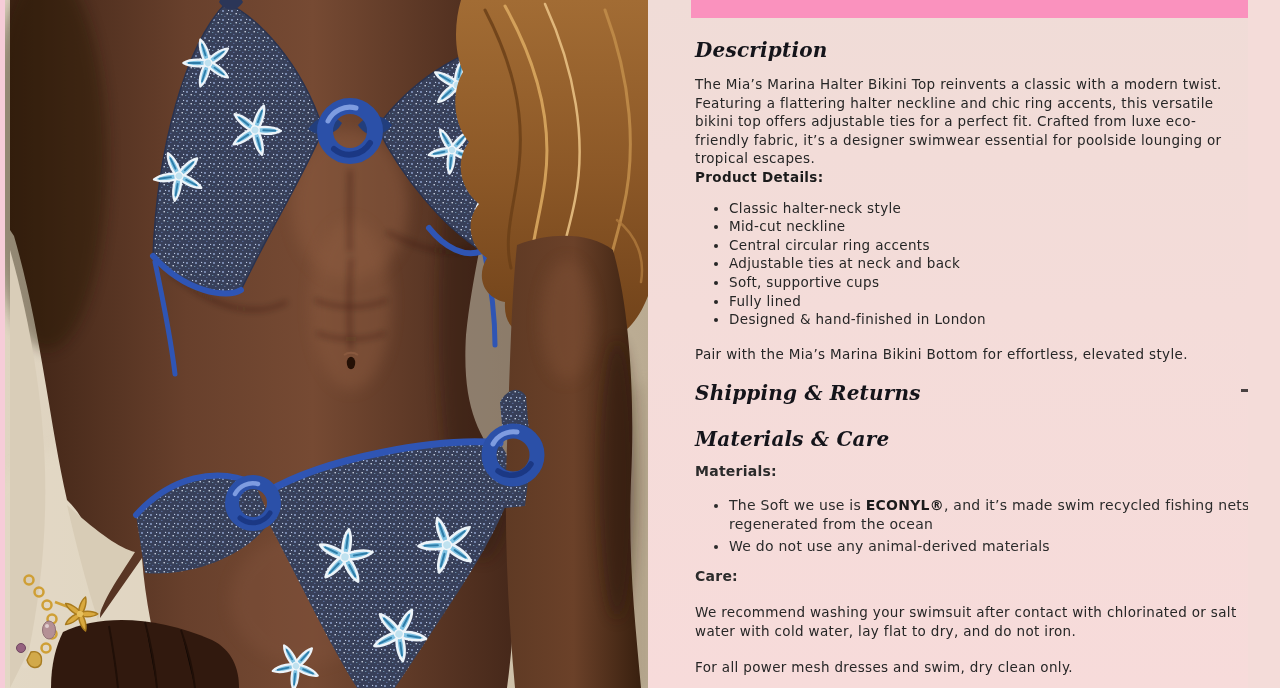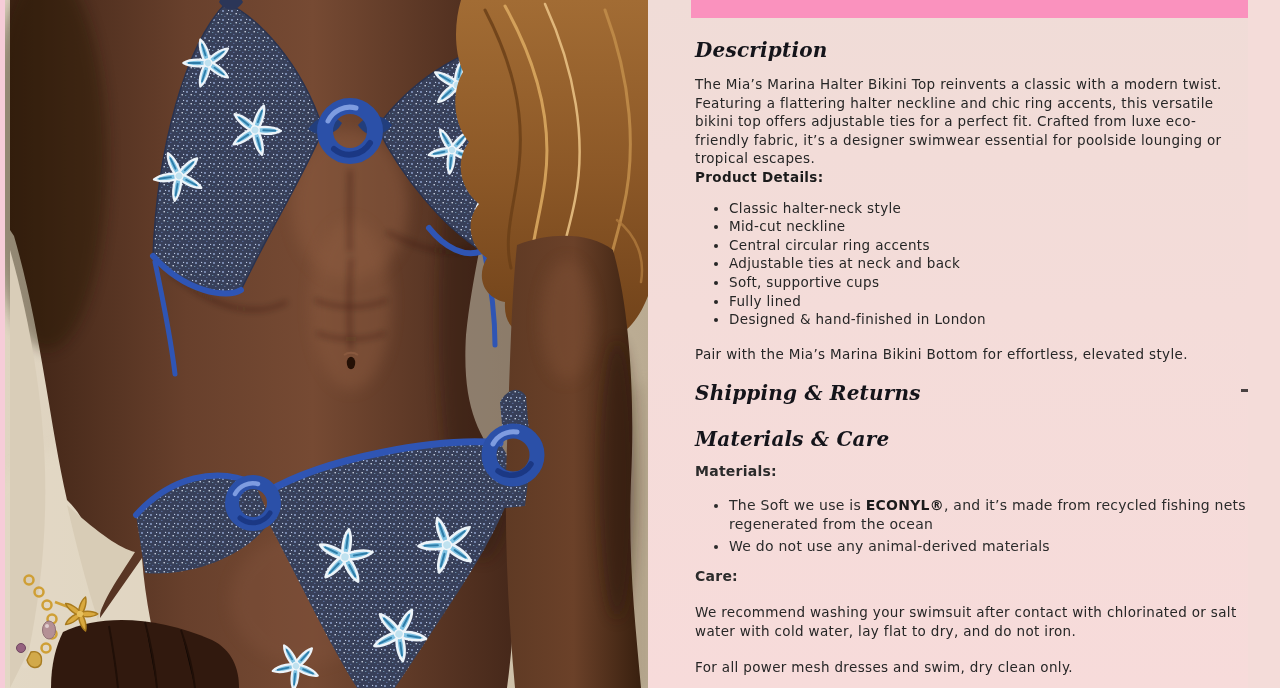--- a/index.html
+++ b/index.html
@@ -297,21 +297,21 @@
     <div class="ship-row">
       <h2 class="sec-heading">Shipping &amp; Returns</h2>
     </div>
 
     <h2 class="sec-heading" id="mat-heading">Materials &amp; Care</h2>
 
     <p class="mat-txt bold-label materials-label ln">Materials:</p>
 
     <ul class="mat-list">
       <li class="m-li">
-        <div class="ln"><span>The Soft we use is </span><span class="bold-label">ECONYL®</span><span>, and it’s made from recycled fishing nets</span></div>
+        <div class="ln"><span>The Soft we use is </span><span class="bold-label">ECONYL®</span><span>, and it’s made swim recycled fishing nets</span></div>
         <div class="ln">regenerated from the ocean</div>
       </li>
       <li class="m-li">
         <div class="ln">We do not use any animal-derived materials</div>
       </li>
     </ul>
 
     <p class="mat-txt bold-label care-label ln">Care:</p>
 
     <div class="body-txt care-para">

